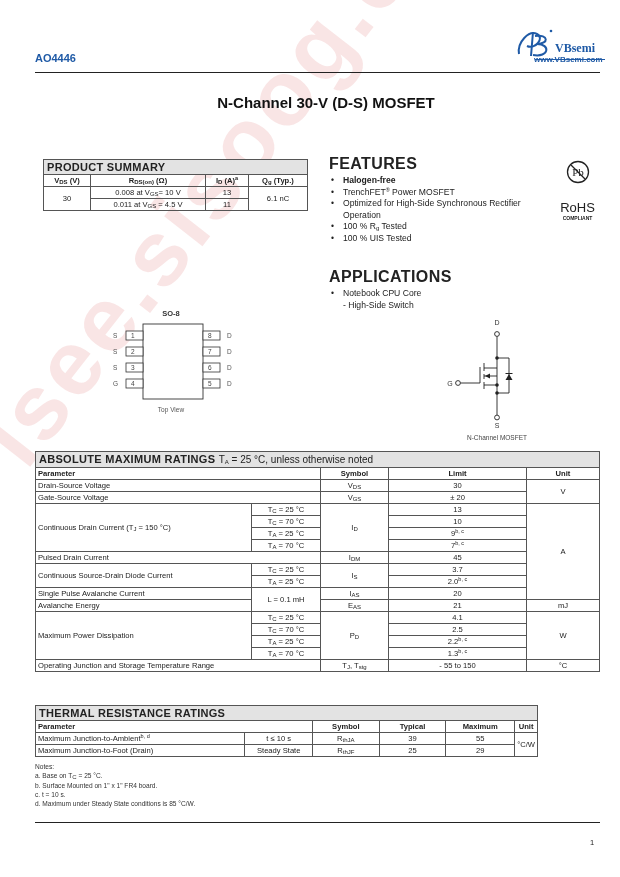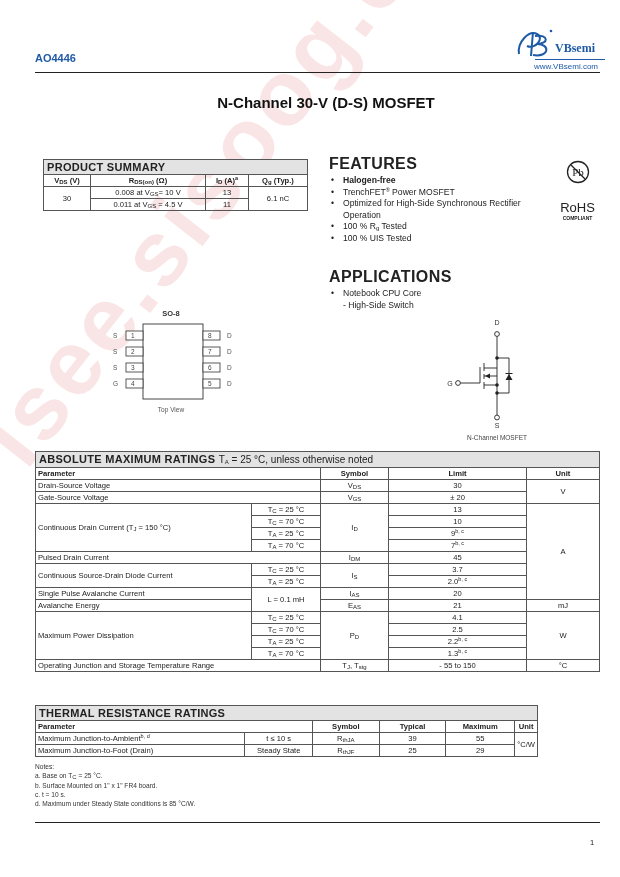--- a/index.html
+++ b/index.html
@@ -3,21 +3,21 @@
 <meta charset="utf-8">
 <style>
   html, body { margin:0; padding:0; background:#fff; }
   body { width:620px; height:877px; position:relative; overflow:hidden; font-family:"Liberation Sans", sans-serif; color:#222; }
   .abs { position:absolute; }
   .watermark { position:absolute; left:-40px; top:420px; transform:rotate(-52deg); transform-origin:left top; font-family:"Liberation Sans", sans-serif; font-weight:bold; font-size:92px; color:rgba(205,40,40,0.12); white-space:nowrap; pointer-events:none; letter-spacing:4px; }
   .part-no { left:35px; top:52px; font-size:11px; font-weight:bold; color:#1f5aa6; }
   .header-rule { left:35px; top:72px; width:565px; height:1px; background:#222; }
   .logo { left:515px; top:28px; width:90px; height:50px; }
   .logo-brand { position:absolute; left:40px; top:13px; font-family:"Liberation Serif", serif; font-weight:bold; font-size:12px; color:#1f5aa6; }
-  .logo-url { position:absolute; left:19px; top:34px; font-size:8px; font-weight:normal; color:#1f5aa6; }
+  .logo-url { position:absolute; left:19px; top:27px; font-size:8px; font-weight:bold; color:#1f5aa6; }
   .logo-line { position:absolute; left:20px; top:31px; width:70px; height:1px; background:#1f5aa6; }
   .title { left:0; width:620px; top:94px; text-align:center; font-size:15px; font-weight:bold; color:#111;padding-left:16px; }
 
   table { border-collapse:collapse; font-size:7.6px; }
   td, th { border:0.8px solid #555; padding:0 2px; text-align:center; height:11px; line-height:11px; font-weight:normal; }
   .hdr-band { background:#e3e3e3; text-align:left; font-size:11px; font-weight:900; height:14px; line-height:14px; padding-left:3px; letter-spacing:0.3px; }
   .hdr-band .cond { font-weight:normal; font-size:10px; letter-spacing:0; }
   .col-h { font-weight:bold; }
   .left { text-align:left; }
   sub { font-size:6px; vertical-align:-1px; line-height:0; }

